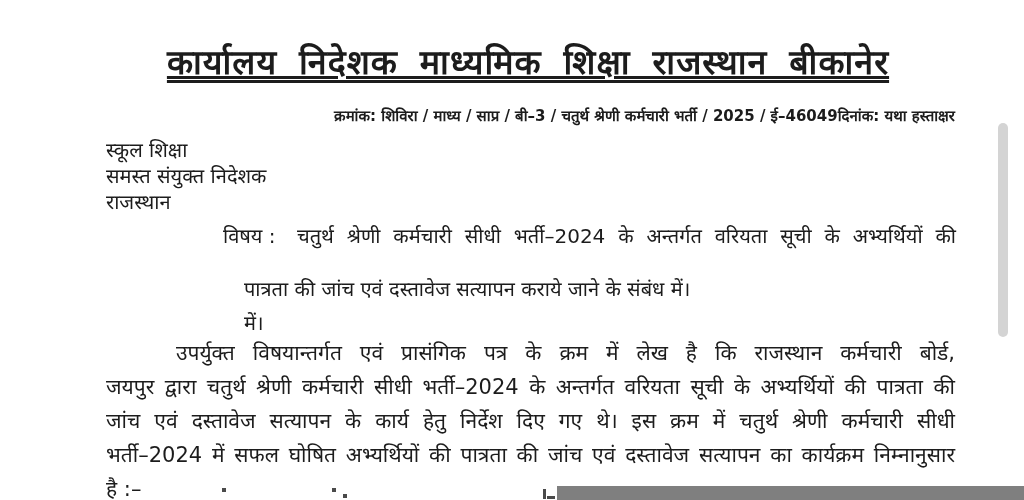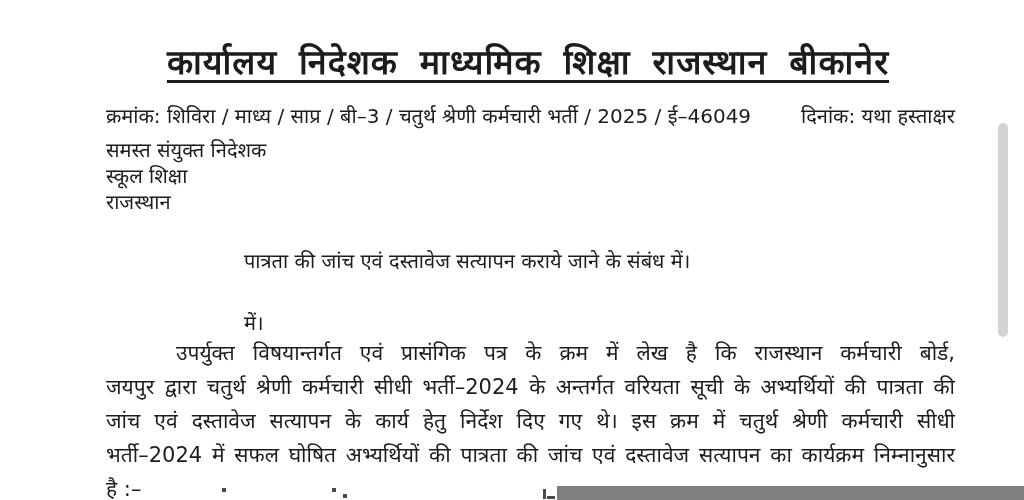--- a/index.html
+++ b/index.html
@@ -9,31 +9,31 @@
     background:var(--background,#ffffff);
     color:var(--text,#1c1c1c);
   }
   .page {
     position:relative; width:1024px; height:500px;
     overflow:hidden; background:var(--background,#ffffff);
   }
   .doc-title {
     position:absolute; left:100px; top:38px; width:856px;
     text-align:center; font-weight:bold; font-size:34px; line-height:48px;
-    white-space:nowrap; letter-spacing:1px; word-spacing:9px;
+    white-space:nowrap; letter-spacing:1px; word-spacing:9px;text-decoration:underline;
   }
   .doc-title span {
     text-decoration:underline;
     text-decoration-thickness:3px;
     text-underline-offset:6px;
   }
   .ref-row {
     position:absolute; left:106px; top:103px; width:849px;
-    display:flex; justify-content:space-between;
-    font-size:20px; line-height:26px; white-space:nowrap;
+    display:flex; justify-content:flex-end;
+    font-size:15px; line-height:26px; white-space:nowrap;font-weight:bold;
   }
   .addressee {
     position:absolute; left:106px; top:137px;
     font-size:20px; line-height:26px;
   }
   .hang-block {
     position:absolute; left:223px; width:733px;
     font-size:20px; line-height:28px;
   }
   .subject { top:222px; }
@@ -78,26 +78,30 @@
       <span>क्रमांक:</span>
       <span>शिविरा / माध्य / साप्र / बी–3 / चतुर्थ श्रेणी कर्मचारी भर्ती / 2025 / ई–46049</span>
     </div>
     <div>
       <span>दिनांक:</span>
       <span>यथा हस्ताक्षर</span>
     </div>
   </div>
 
   <div class="addressee">
+    <div>स्कूल शिक्षा</div>
     <div>समस्त संयुक्त निदेशक</div>
-    <div>स्कूल शिक्षा</div>
     <div>राजस्थान</div>
   </div>
 
   <div class="hang-block subject">
+    <div class="hang-row1">
+      <span class="hang-label">विषय :</span>
+      <span class="hang-text">चतुर्थ श्रेणी कर्मचारी सीधी भर्ती–2024 के अन्तर्गत वरियता सूची के अभ्यर्थियों की</span>
+    </div>
     <div class="hang-row2">पात्रता की जांच एवं दस्तावेज सत्यापन कराये जाने के संबंध में।</div>
   </div>
 
   <div class="hang-block reference">
     <div class="hang-row2">में।</div>
   </div>
 
   <div class="body-para">
     <div class="body-line first">उपर्युक्त विषयान्तर्गत एवं प्रासंगिक पत्र के क्रम में लेख है कि राजस्थान कर्मचारी बोर्ड,</div>
     <div class="body-line">जयपुर द्वारा चतुर्थ श्रेणी कर्मचारी सीधी भर्ती–2024 के अन्तर्गत वरियता सूची के अभ्यर्थियों की पात्रता की</div>

